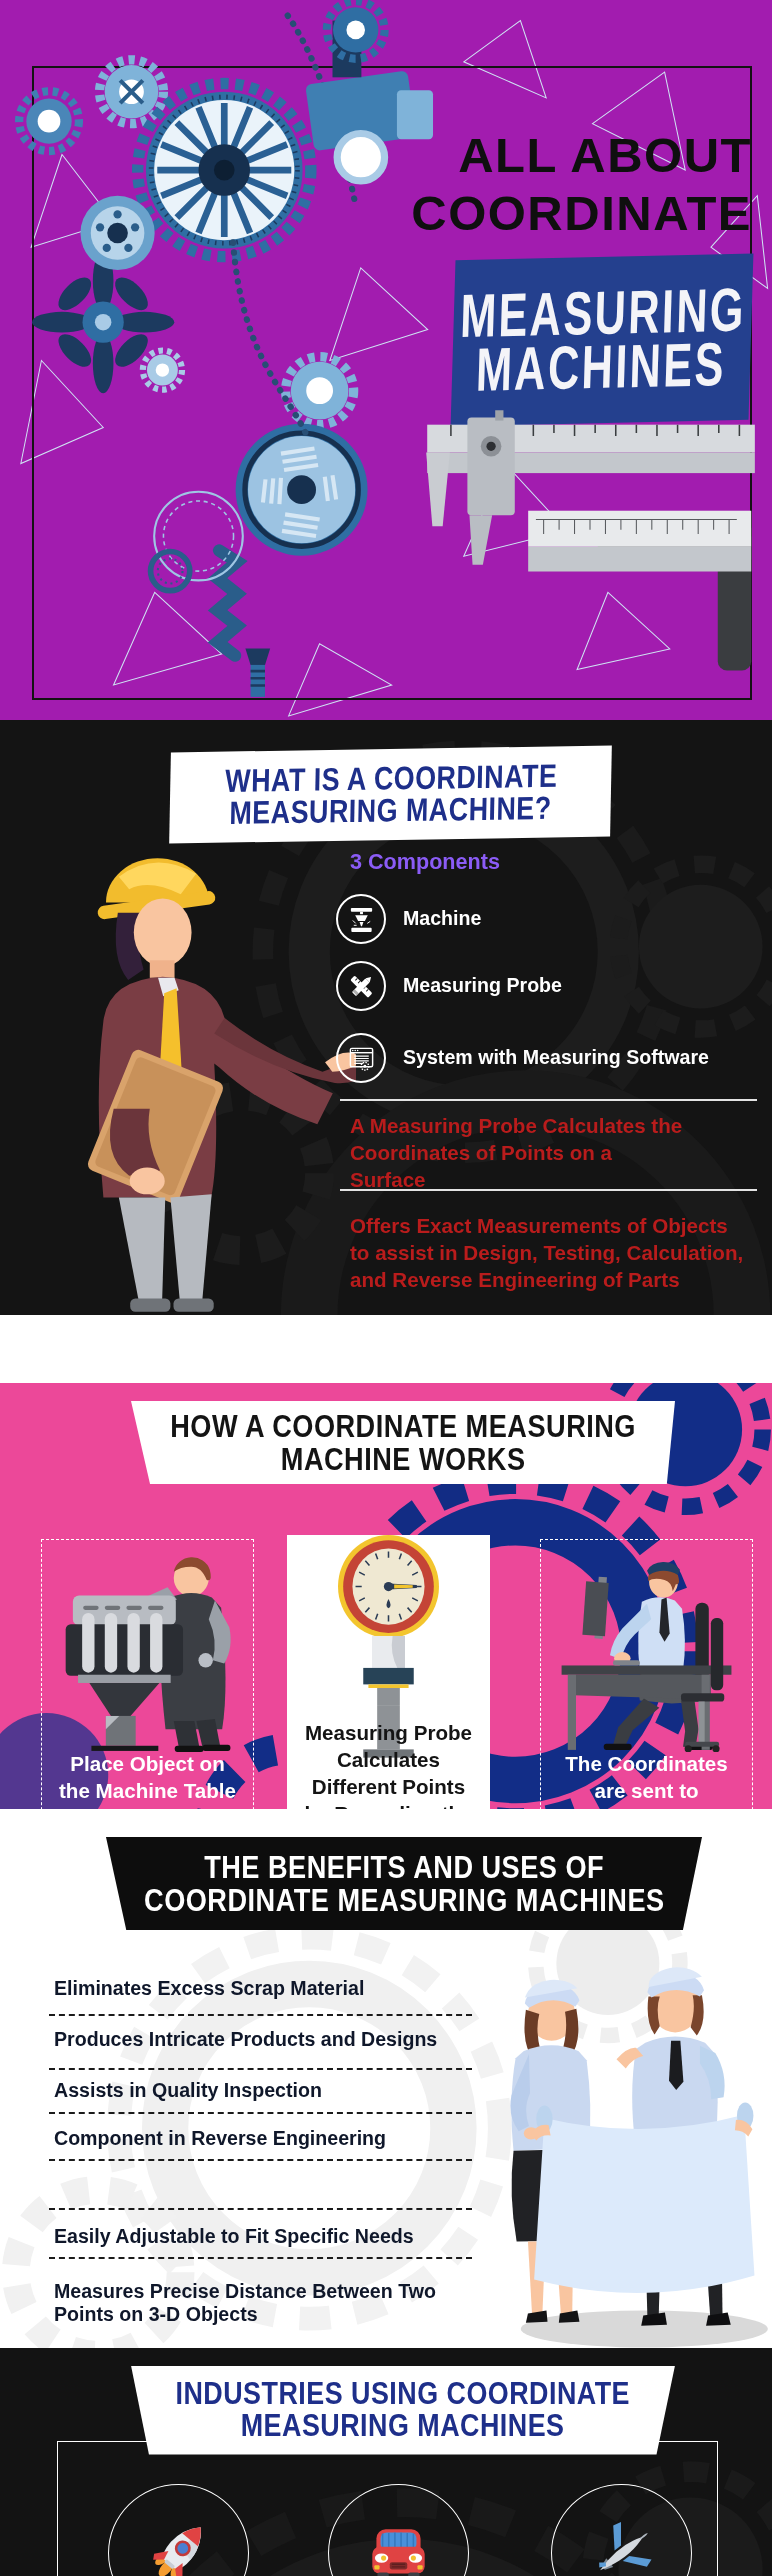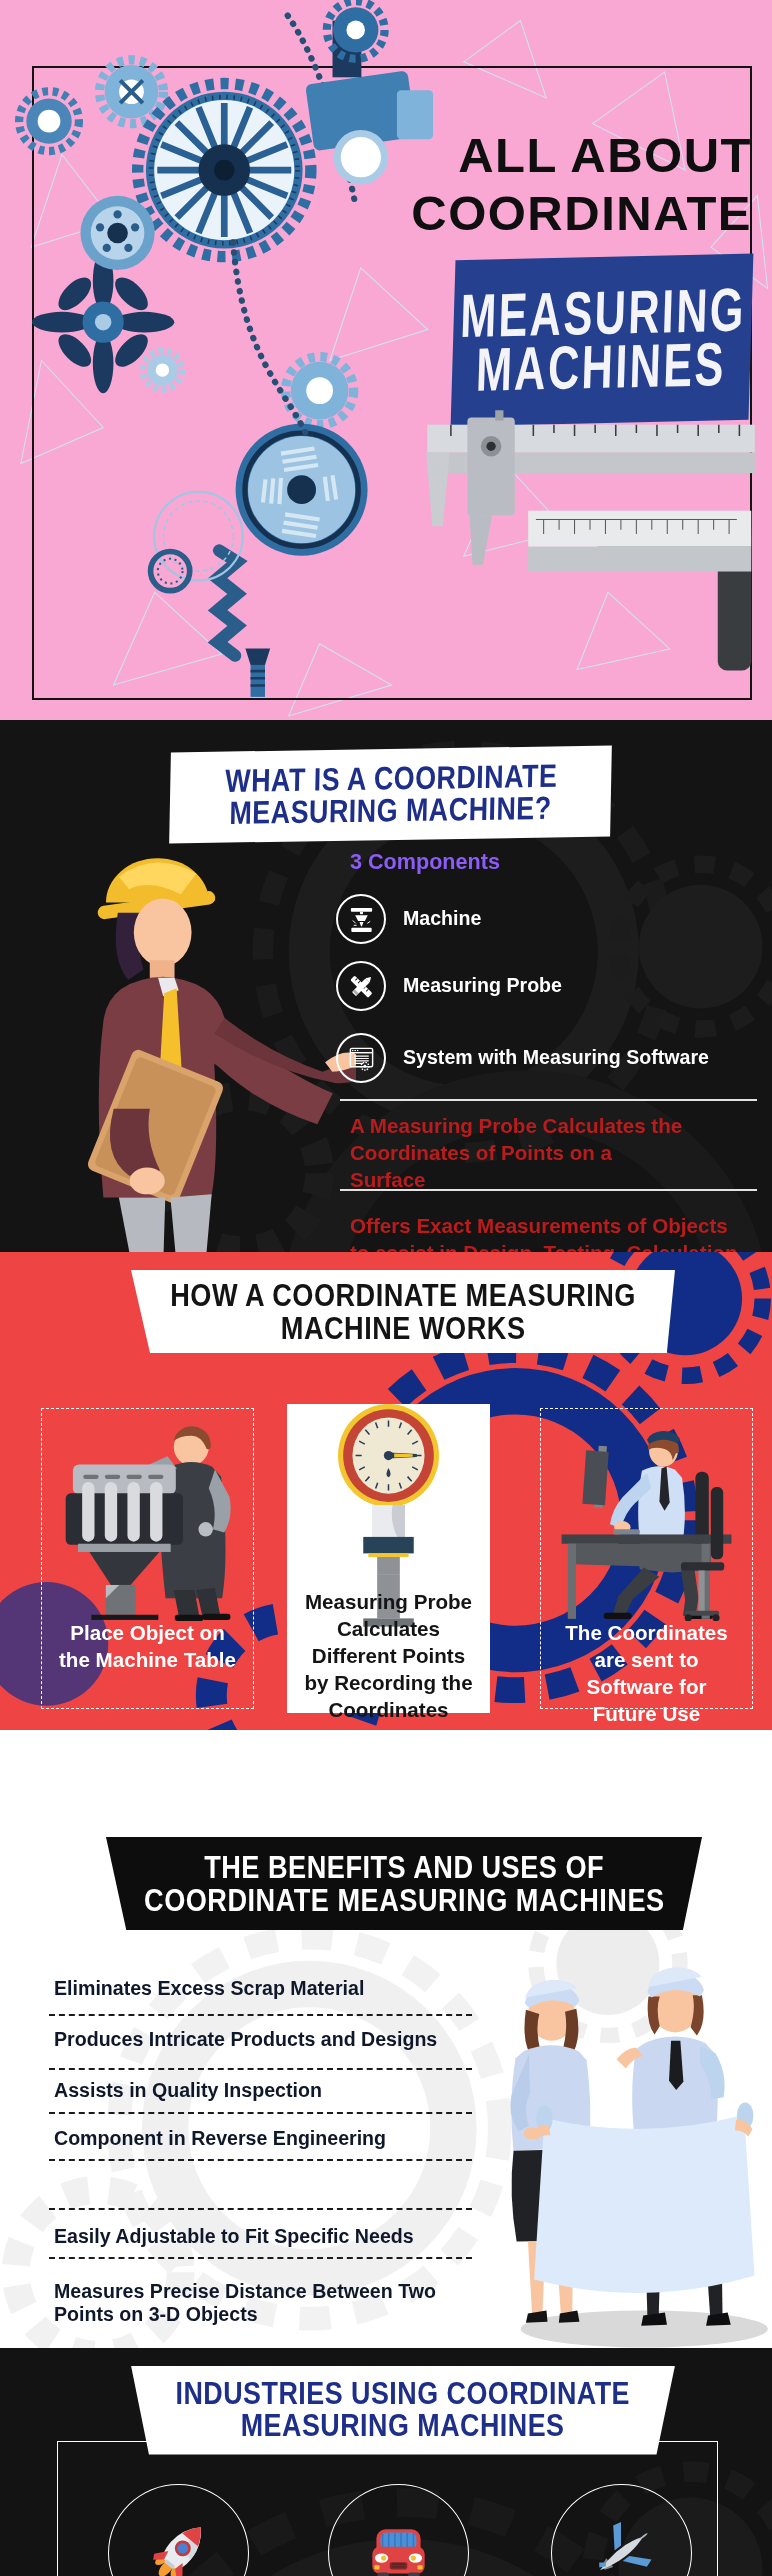--- a/index.html
+++ b/index.html
@@ -1,41 +1,41 @@
 <!DOCTYPE html>
 <html style="font-size:8.2px"><head>
 <meta charset="utf-8">
 <style>
   html,body{margin:0;padding:0;background:#fff;}
   #infographic{position:relative;width:773px;height:3337px;overflow:hidden;
     font-family:"Liberation Sans",sans-serif;background:#fff;}
   section{position:absolute;left:0;width:773px;overflow:hidden;}
   .abs{position:absolute;}
   
-  .s-header{top:0;height:720px;background:#f9a8d4;}
+  .s-header{top:0;height:720px;background:#a21caf;}
   .frame{position:absolute;left:32px;top:66px;width:716px;height:630px;border:2.6px solid #121212;}
   .header-title{position:absolute;left:299px;top:126px;width:453px;text-align:right;
     font-weight:bold;font-size:49px;line-height:58px;letter-spacing:1.5px;color:#0f0f0f;}
   .title-box{position:absolute;left:453px;top:257px;width:298px;height:166px;background:#24408e;
     transform:rotate(-1.3deg) skewX(-3deg);display:flex;flex-direction:column;align-items:center;justify-content:center;}
   .title-box .tb{color:#f4f4f8;font-weight:bold;font-size:47px;line-height:54px;letter-spacing:2.6px;
     transform:scale(.92,1.3);}
   
   .s-whatis{top:720px;height:595px;background:#141414;}
   .whatis-banner{position:absolute;left:170px;top:29px;width:441px;height:91px;background:#fff;
     transform:rotate(-.9deg) skewX(-2deg);display:flex;flex-direction:column;align-items:center;justify-content:center;}
   .banner-blue{color:#1e2f8a;font-weight:bold;font-size:28px;line-height:32px;letter-spacing:0.5px;transform:scale(.96,1.15);white-space:nowrap;}
   .comp-head{position:absolute;left:350px;top:849px;color:#8b5cf6;font-weight:bold;font-size:21.6px;}
   .comp-circle{position:absolute;left:336px;width:46px;height:46px;border:2.1px solid #fff;border-radius:50%;
     display:flex;align-items:center;justify-content:center;}
   .comp-label{position:absolute;left:403px;color:#fff;font-weight:bold;font-size:19.6px;}
   .sep-line{position:absolute;left:340px;width:417px;height:1.5px;background:#e3e3e3;}
   .fact{position:absolute;left:350px;width:402px;color:#b91c1c;font-weight:bold;font-size:20.6px;line-height:27px;}
   
-  .s-how{top:1252px;height:478px;background:#ef4444;}
+  .s-how{top:1383px;height:478px;background:#ec4899;}
   .how-banner{position:absolute;left:131px;top:18px;width:544px;height:83px;background:#fff;
     clip-path:polygon(0 0,100% 0,98.5% 100%,3.5% 100%);
     display:flex;flex-direction:column;align-items:center;justify-content:center;}
   .banner-black{color:#141414;font-weight:bold;font-size:28px;line-height:33px;letter-spacing:0.5px;transform:scale(.97,1.12);white-space:nowrap;}
   .step-card{position:absolute;top:156px;height:301px;border:1.5px dashed #fff;box-sizing:border-box;}
   .card-1{left:41px;width:213px;}
   .card-3{left:540px;width:213px;}
   .card-2{position:absolute;left:287px;top:152px;width:203px;height:309px;background:#fff;}
   .step-label{position:absolute;width:100%;text-align:center;color:#fff;font-weight:bold;font-size:20.6px;line-height:27px;}
   .step-label.dark{color:#141414;}

